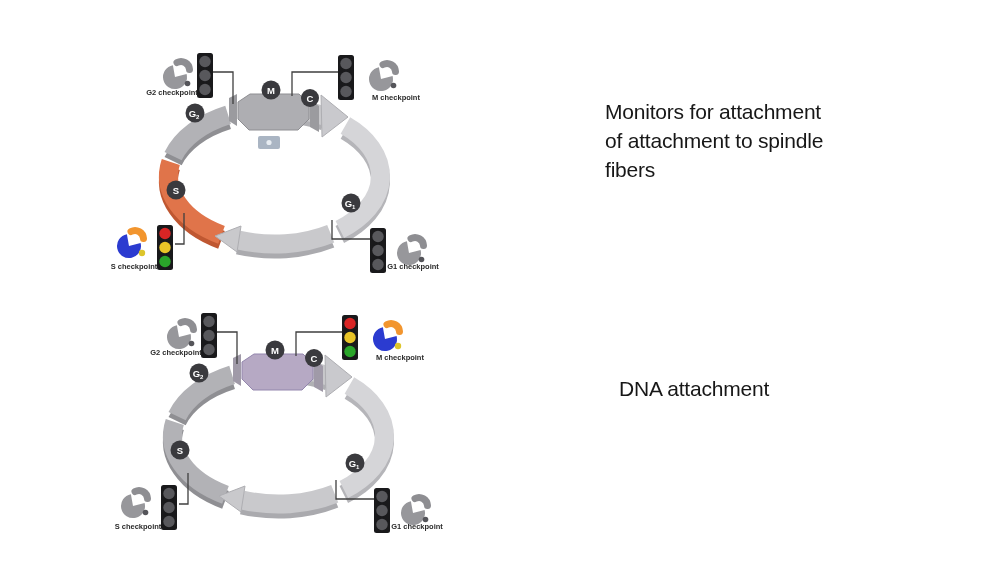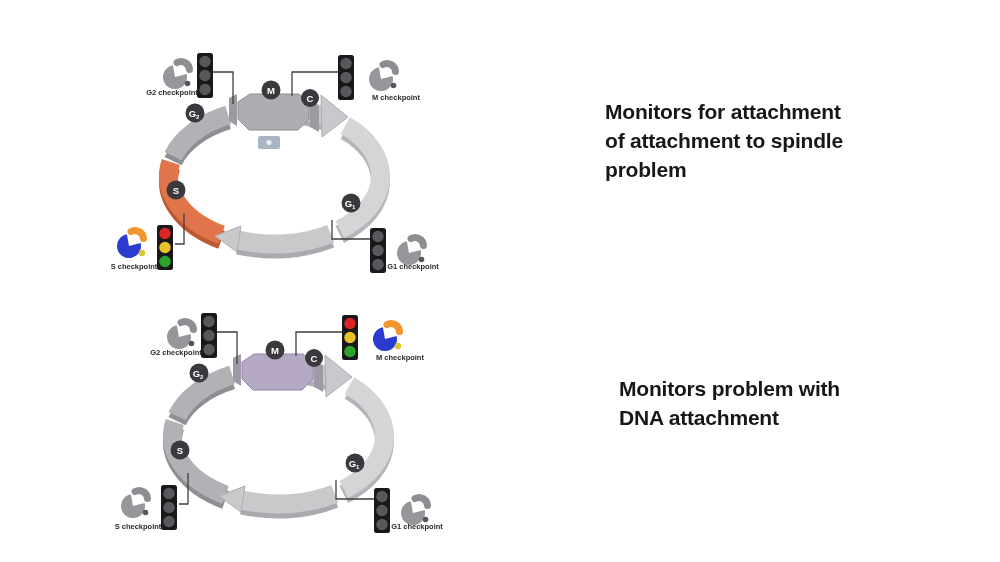--- a/index.html
+++ b/index.html
@@ -2,21 +2,21 @@
 <html><head>
 <meta charset="utf-8">
 <style>
   html,body{margin:0;padding:0;background:#ffffff;}
   #slide{
     position:relative;width:1000px;height:562px;background:#ffffff;overflow:hidden;
     font-family:"Liberation Sans", sans-serif;
   }
   .panel{position:absolute;}
   .caption{
-    position:absolute;width:310px;font-weight:bold;font-size:21px;line-height:29px;
+    position:absolute;width:310px;font-weight:normal;font-size:21px;line-height:29px;
     color:#171717;letter-spacing:-0.2px;
   }
   
   .seg{fill:none;stroke-width:19;}
   .conn{fill:none;stroke:#3f3f3f;stroke-width:1.3;}
   
   .tl-body{fill:#19191b;}
   .tl-off{fill:#58585c;}
   
   .blob-mass{fill:#97979b;}
@@ -258,21 +258,20 @@
         <path class="blob-crescent" d="M17,5.5 A8.5,8.5 0 0 1 29.5,12.5"></path>
         <circle class="blob-dot" cx="27.5" cy="26.5" r="2.8"></circle>
       </g>
       <text class="cp-label" x="313" y="229">G1 checkpoint</text>
     </g>
   </svg>
 
   <div class="caption" style="left:605px;top:97px;">
     <div>Monitors for attachment</div>
     <div>of attachment to spindle</div>
-    <div>problem</div>
+    <div>fibers</div>
   </div>
 
   <div class="caption" style="left:619px;top:374px;">
-    <div>Monitors problem with</div>
     <div>DNA attachment</div>
   </div>
 
 </div>
 
 </body></html>

